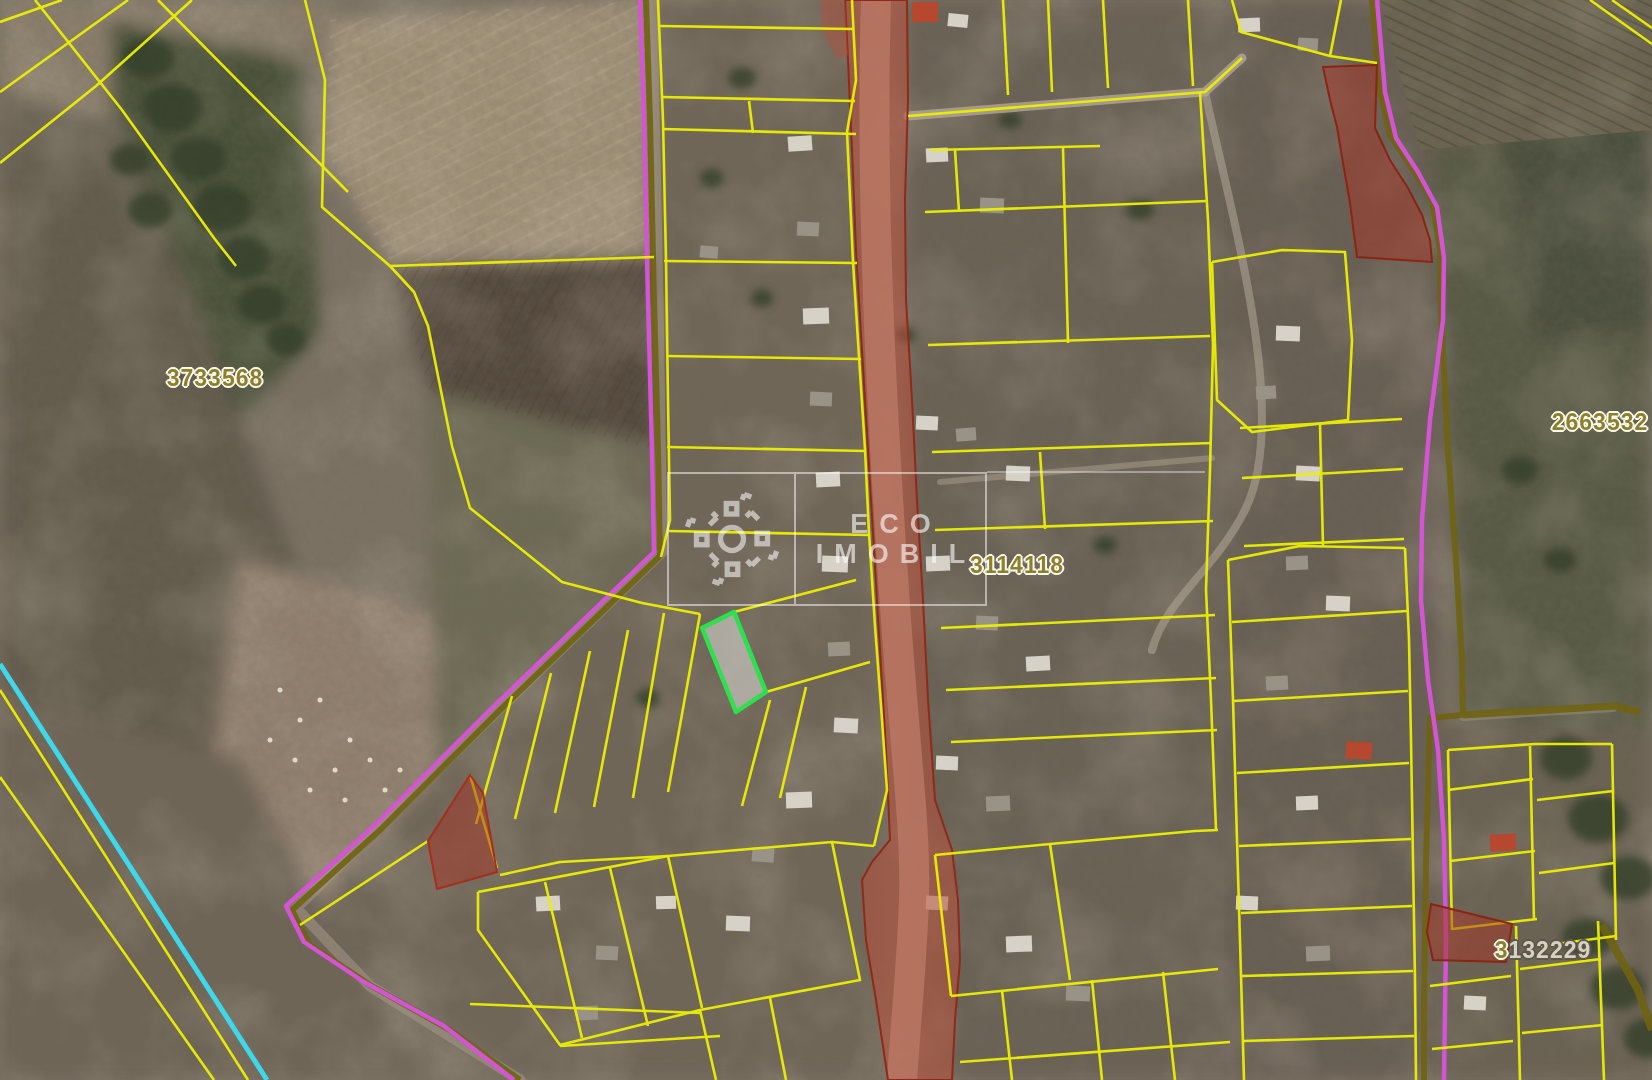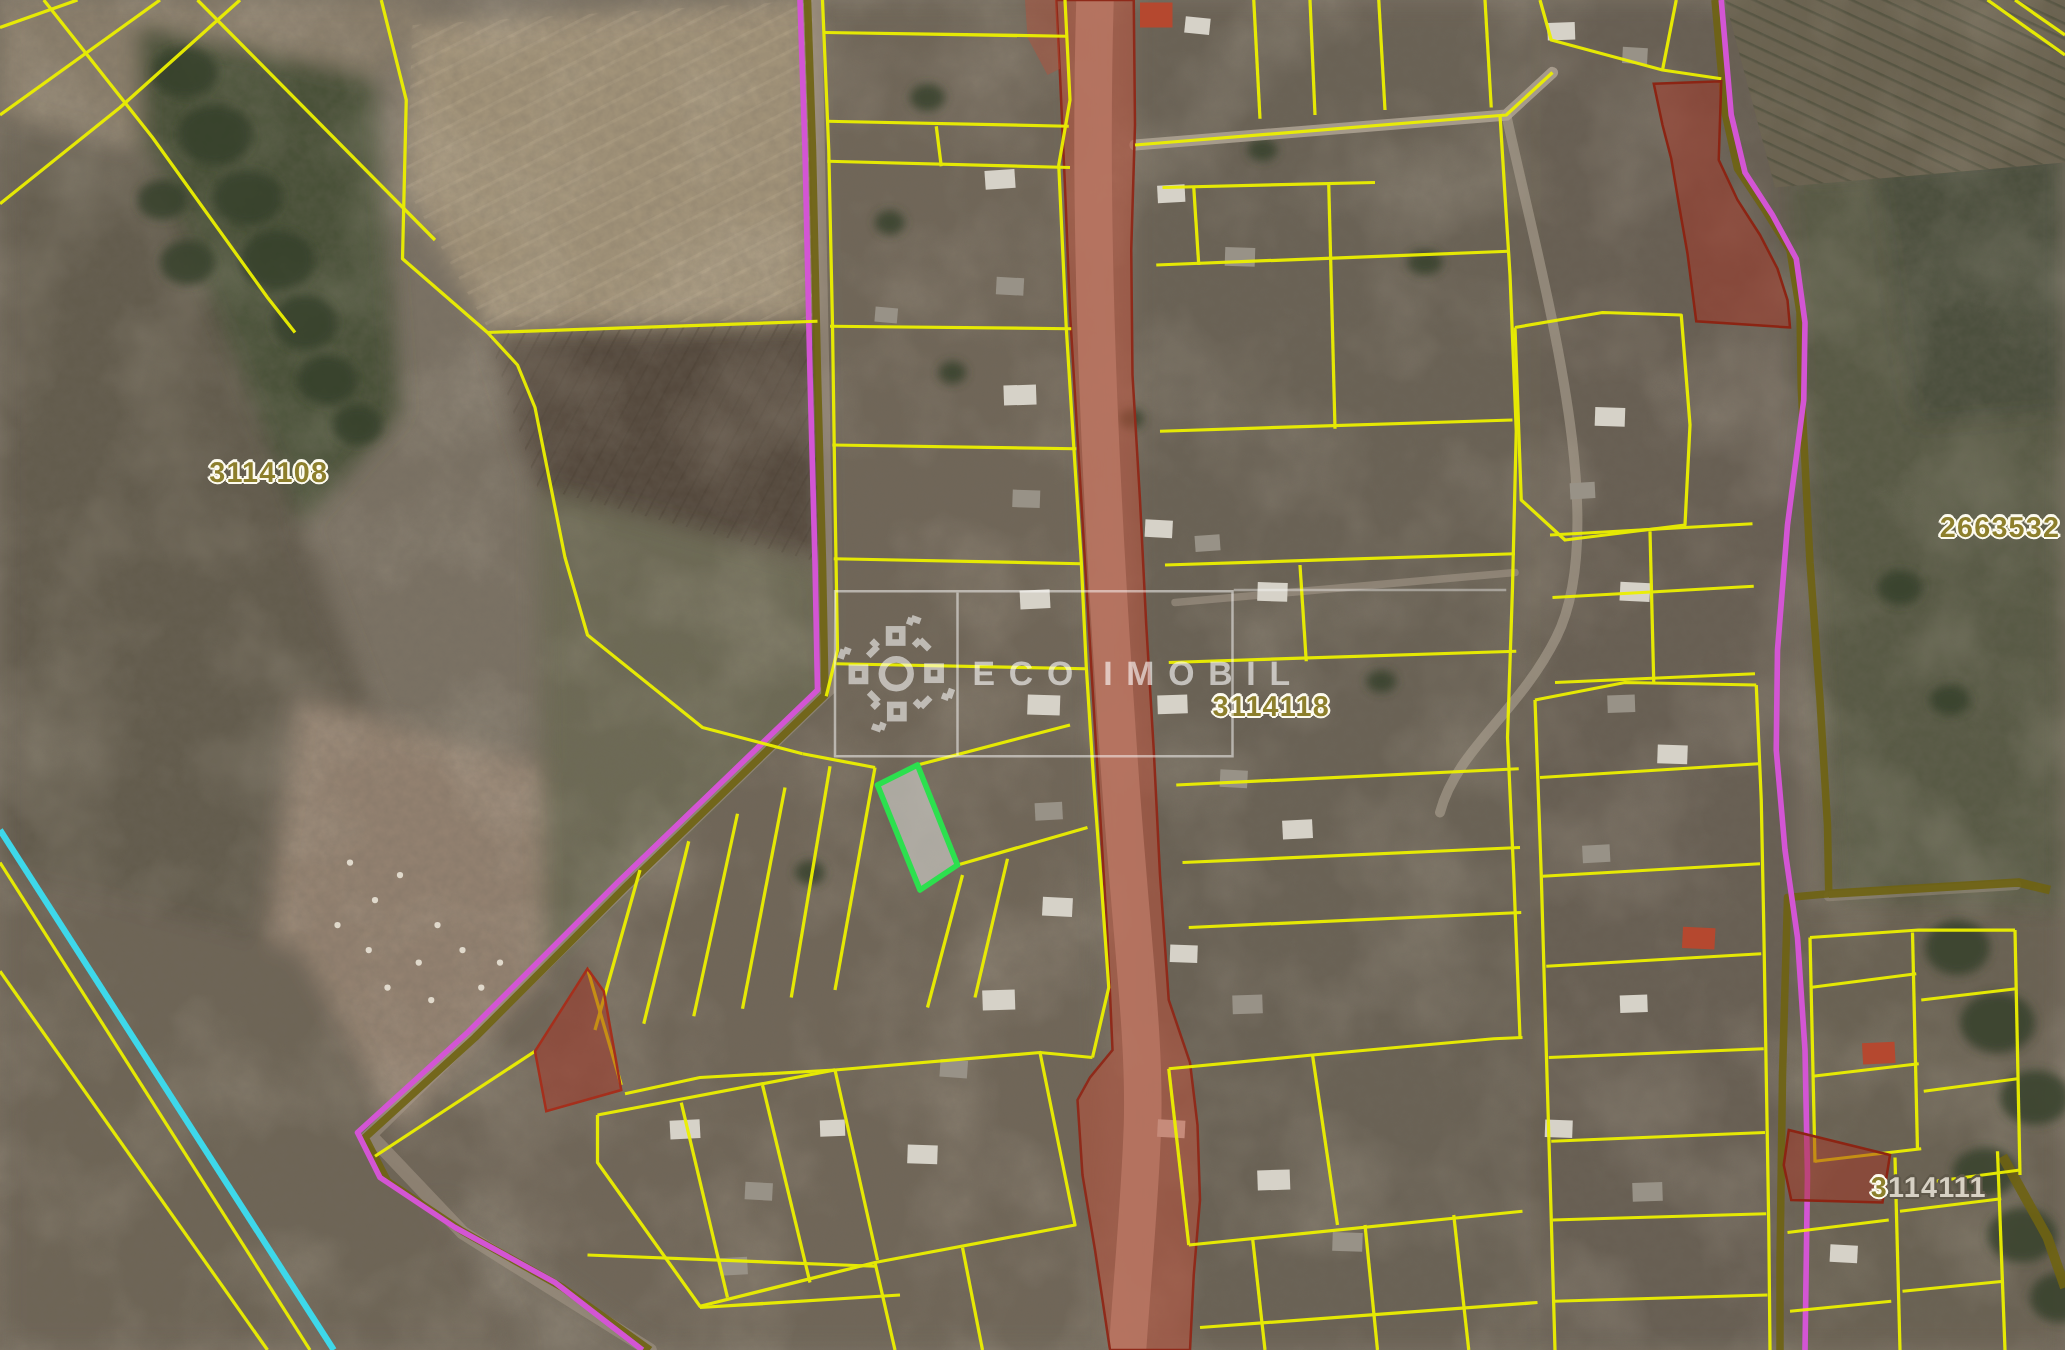--- a/index.html
+++ b/index.html
@@ -10,21 +10,21 @@
     letter-spacing:1px;color:#8d7f2c;white-space:nowrap;
     text-shadow:-2px 0 0 #fdfbef,2px 0 0 #fdfbef,0 -2px 0 #fdfbef,0 2px 0 #fdfbef,
                 -1px -1px 0 #fdfbef,1px 1px 0 #fdfbef,-1px 1px 0 #fdfbef,1px -1px 0 #fdfbef;}
   .cad-label .lt{color:#d7d1c4;
     text-shadow:-2px 0 0 #5f584a,2px 0 0 #5f584a,0 -2px 0 #5f584a,0 2px 0 #5f584a,
                 -1px -1px 0 #5f584a,1px 1px 0 #5f584a,-1px 1px 0 #5f584a,1px -1px 0 #5f584a;}
   .watermark{position:absolute;left:667px;top:472px;width:320px;height:134px;
     border:2px solid rgba(255,255,255,.5);box-sizing:border-box;display:flex;align-items:stretch;}
   .wm-ext{position:absolute;left:987px;top:471px;width:218px;height:2px;background:rgba(255,255,255,.38);}
   .wm-logo{width:125px;display:flex;align-items:center;justify-content:center;}
-  .wm-text{flex:1;border-left:2px solid rgba(255,255,255,.5);display:flex;flex-direction:row;
+  .wm-text{flex:1;border-left:2px solid rgba(255,255,255,.5);display:flex;flex-direction:column;
     align-items:center;justify-content:center;gap:2px;}
   .wm-line{color:rgba(255,255,255,.6);font-weight:700;font-size:27px;letter-spacing:11px;
     padding-left:11px;line-height:1.05;}
 </style>
 </head>
 <body>
 
 <div class="stage">
 <svg class="map-svg" width="1652" height="1080" viewBox="0 0 1652 1080">
   <defs>
@@ -323,24 +323,24 @@
 
   <g fill="rgba(165,52,36,0.5)" stroke="#8c2413" stroke-width="2">
     <path d="M1323,67 L1377,65 L1375,128 L1390,160 L1408,188 L1422,215 L1430,240 L1432,262 L1357,257 L1350,203 L1343,163 L1337,127 L1330,100 Z"></path>
     <path d="M470,775 L483,793 L497,872 L437,889 L428,841 Z" stroke="#a52f1c"></path>
     <path d="M1431,904 L1512,924 L1506,962 L1433,960 L1427,932 Z"></path>
   </g>
 
   <polygon points="702,628 734,612 766,692 736,712" fill="rgba(210,210,205,0.62)" stroke="#2ce04e" stroke-width="4.5" stroke-linejoin="round"></polygon>
 </svg>
 
-  <div class="cad-label" style="left:215px;top:378px;">3114108</div>
+  <div class="cad-label" style="left:215px;top:378px;">3733568</div>
   <div class="cad-label" style="left:1600px;top:422px;">2663532</div>
   <div class="cad-label" style="left:997px;top:565px;margin-left:20px;">3114118</div>
-  <div class="cad-label" style="left:1543px;top:950px;"><span>3</span><span class="lt">114111</span></div>
+  <div class="cad-label" style="left:1543px;top:950px;"><span>3</span><span class="lt">132229</span></div>
 
   <div class="wm-ext"></div>
   <div class="watermark">
     <div class="wm-logo">
       <svg width="96" height="96" viewBox="0 0 100 100" fill="none" stroke="rgba(255,255,255,0.55)" stroke-width="5.5">
         <circle cx="50" cy="50" r="12"></circle>
         <g>
           <rect x="44" y="13" width="11" height="11" transform="rotate(0 50 50)"></rect>
           <rect x="44" y="13" width="11" height="11" transform="rotate(90 50 50)"></rect>
           <rect x="44" y="13" width="11" height="11" transform="rotate(180 50 50)"></rect>

